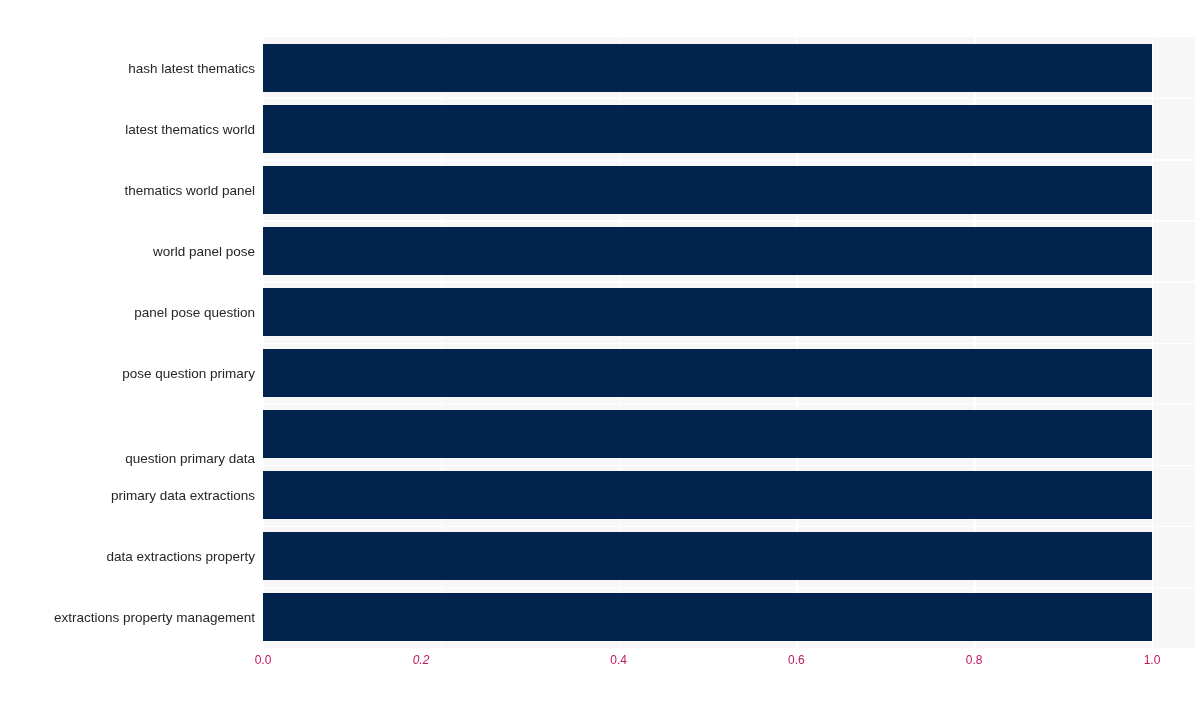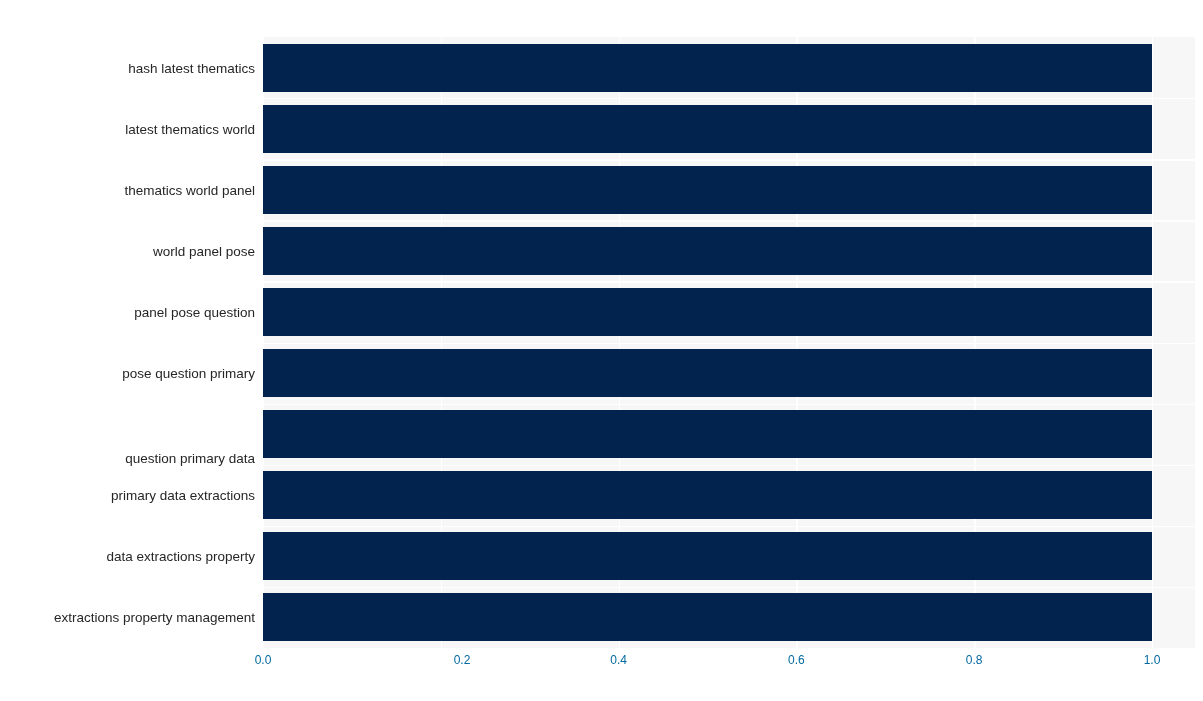--- a/index.html
+++ b/index.html
@@ -93,21 +93,21 @@
     position: absolute;
     left: 0;
     top: 0;
     width: 1203px;
     height: 701px;
   }
   .xtick-label {
     position: absolute;
     top: 653px;
     font-size: 12px;
-    color: #0369a1;
+    color: #be185d;
     white-space: nowrap;
     transform: translateX(-50%);
   }
 
   #x-axis-title {
     position: absolute;
     left: 0;
     top: 676px;
     width: 1203px;
     text-align: center;
@@ -162,21 +162,21 @@
       <div class="ytick-label" style="top: 250.85px;">world panel pose</div>
       <div class="ytick-label" style="top: 311.95px;">panel pose question</div>
       <div class="ytick-label" style="top: 373.05px;">pose question primary</div>
       <div class="ytick-label" style="top: 434.15px; margin-top: 24px;">question primary data</div>
       <div class="ytick-label" style="top: 495.25px;">primary data extractions</div>
       <div class="ytick-label" style="top: 556.35px; margin-left: 8px;">data extractions property</div>
       <div class="ytick-label" style="top: 617.45px; margin-left: 41px;">extractions property management</div>
     </div>
   <div id="x-axis-labels">
       <div class="xtick-label" style="left: 263px;">0.0</div>
-      <div class="xtick-label" style="left: 462px;">0.2</div>
+      <div class="xtick-label" style="left: 421px; font-style: italic;">0.2</div>
       <div class="xtick-label" style="left: 618.6px;">0.4</div>
       <div class="xtick-label" style="left: 796.4px;">0.6</div>
       <div class="xtick-label" style="left: 974.2px;">0.8</div>
       <div class="xtick-label" style="left: 1152px; text-align: center;">1.0</div>
     </div>
 
   <div id="x-axis-title">Frequency</div>
 
 </div>
 

